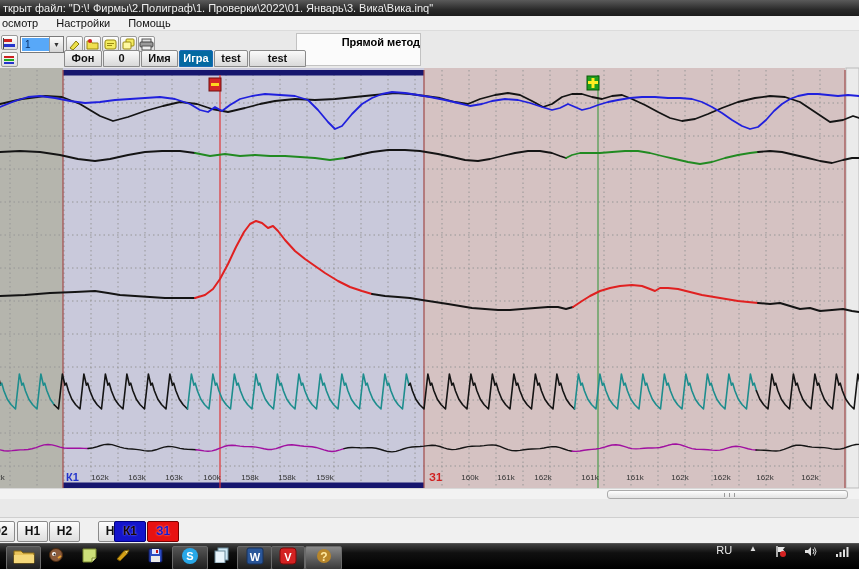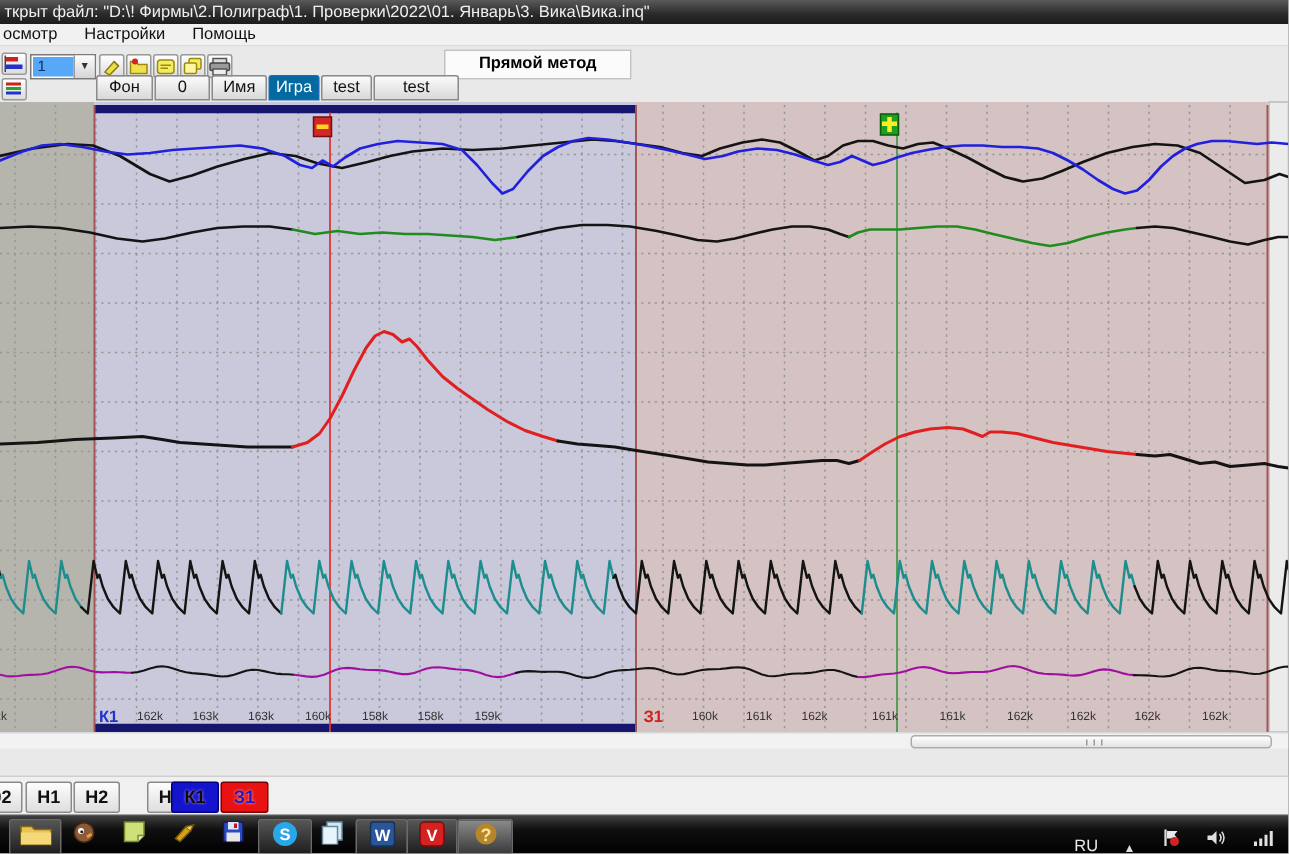--- a/index.html
+++ b/index.html
@@ -21,25 +21,25 @@
   .toolzone{position:absolute;top:31px;left:0;width:100%;height:36px;background:#e9e9e9;}
   .sbtn{position:absolute;border:1px solid #9a9a9a;background:linear-gradient(#ffffff,#dcdcdc);
         border-radius:2px;box-sizing:border-box;}
   .dropdown{position:absolute;left:20px;top:5px;width:44px;height:17px;border:1px solid #7a7a7a;
             background:#fff;box-sizing:border-box;}
   .dropdown .sel{position:absolute;left:1px;top:1px;right:14px;bottom:1px;background:#58a8f8;
                  color:#08306a;font-size:10px;line-height:13px;padding-left:3px;}
   .dropdown .arrow{position:absolute;right:0;top:0;width:13px;height:15px;
                    background:linear-gradient(#fdfdfd,#d5d5d5);border-left:1px solid #9a9a9a;
                    font-size:7px;text-align:center;line-height:15px;color:#333;}
-  .method-box{position:absolute;left:296px;top:2px;width:125px;height:20px;background:#fbfbfb;
-              border:1px solid #c2c2c2;font-weight:bold;font-size:11px;text-align:center;
+  .method-box{position:absolute;left:296px;top:2px;width:125px;height:33px;background:#fbfbfb;
+              border:1px solid #c2c2c2;font-weight:bold;font-size:11px;text-align:right;
               line-height:16px;color:#000;box-sizing:border-box;}
   .tab{position:absolute;top:19px;height:17px;border:1px solid #8a8a8a;
-       background:linear-gradient(#fafafa,#d9d9d9);font-size:11px;font-weight:normal;color:#111;
+       background:linear-gradient(#fafafa,#d9d9d9);font-size:11px;font-weight:bold;color:#111;
        text-align:center;line-height:15px;border-radius:2px 2px 0 0;box-sizing:border-box;cursor:default;}
   .tab.active{background:#0369a1;color:#fff;border-color:#1a6ab5;}
 
   
   #chart-svg{position:absolute;top:67px;left:0;}
 
   
   .hscroll{position:absolute;top:488px;left:0;width:100%;height:11px;background:#f2f2f2;
            border-top:1px solid #d8d8d8;box-sizing:border-box;}
   .hthumb{position:absolute;top:1px;height:9px;background:linear-gradient(#fefefe,#e3e3e3);
@@ -61,21 +61,21 @@
         text-align:center;line-height:19px;box-sizing:border-box;cursor:default;}
   .mbtn.control{background:#1414cc;color:#1a0505;text-shadow:0 0 2px #9aa8ff;border-color:#000080;}
   .mbtn.significant{background:#e81212;color:#1a1acc;text-shadow:0 0 2px #ffb0b0;border-color:#7a0000;}
 
   
   .taskbar{position:absolute;top:543px;left:0;width:100%;height:26px;
            background:linear-gradient(#3f3f3f,#101010 35%,#000);border-top:1px solid #555;box-sizing:border-box;}
   .tb-app{position:absolute;top:2px;height:22px;display:flex;align-items:center;justify-content:center;}
   .tb-box{border:1px solid #6a6a6a;border-radius:2px;background:linear-gradient(#565656,#1e1e1e);}
   .tb-box.lit{background:linear-gradient(#8a8a8a,#3a3a3a);}
-  .tray{position:absolute;right:8px;top:0;height:26px;display:flex;align-items:flex-end;gap:17px;color:#e8e8e8;}
+  .tray{position:absolute;right:8px;top:0;height:26px;display:flex;align-items:flex-start;gap:17px;color:#e8e8e8;}
   .tray .lang{font-size:11px;}
   .tray .chev{font-size:8px;color:#ddd;}
 </style>
 </head>
 <body>
 
 <div id="screen">
 
   <div class="titlebar">ткрыт файл: "D:\! Фирмы\2.Полиграф\1. Проверки\2022\01. Январь\3. Вика\Вика.inq"</div>
 

